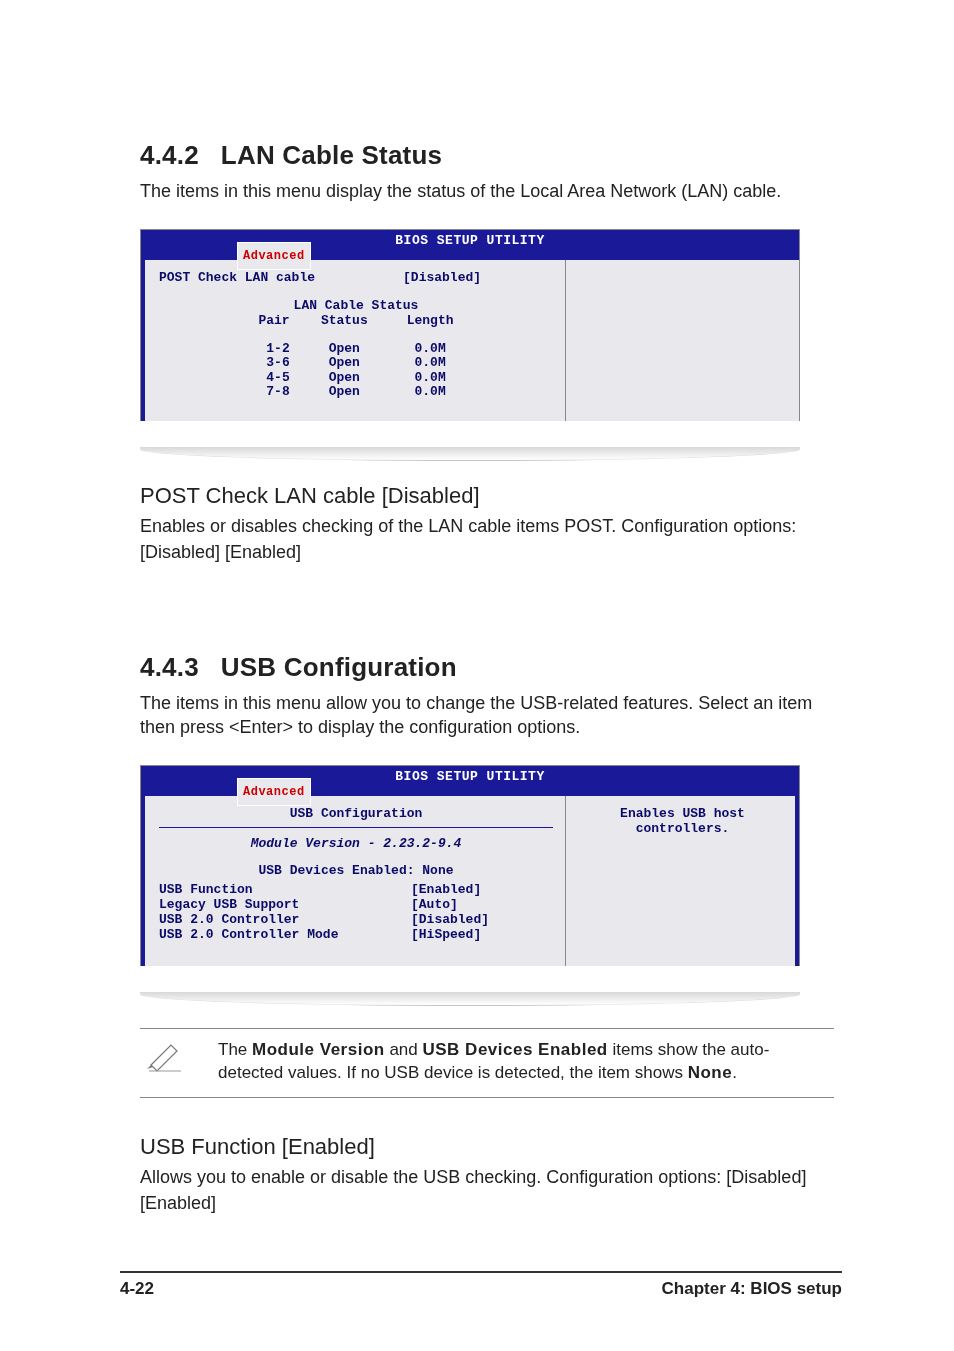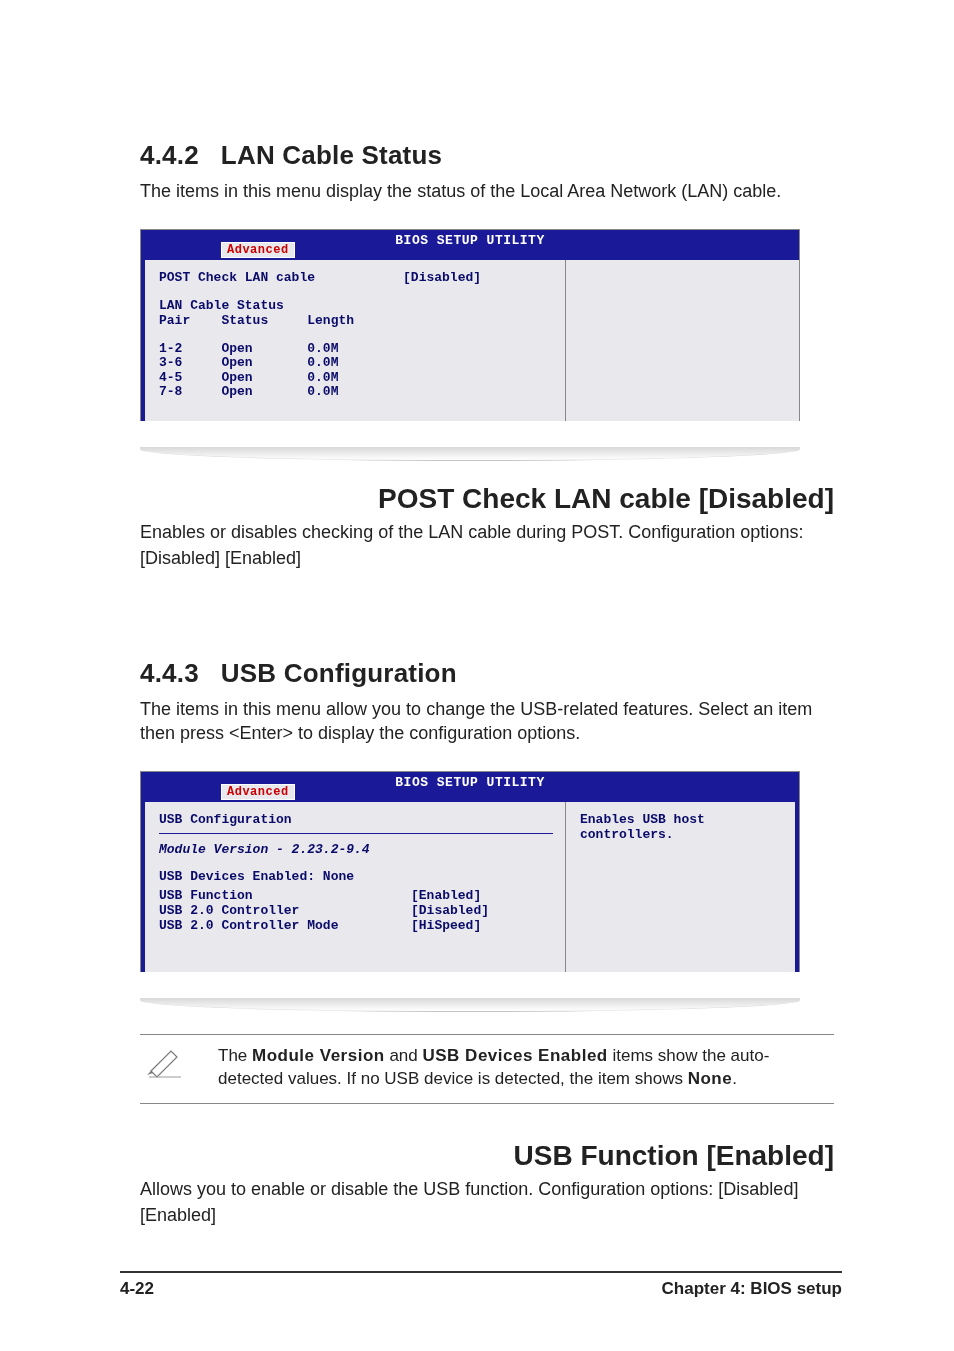--- a/index.html
+++ b/index.html
@@ -15,24 +15,23 @@
   }
   .sec-head {
     font-size: 26px;
     font-weight: 700;
     letter-spacing: 0.2px;
     margin-bottom: 8px;
   }
   .sec-num { margin-right: 22px; }
   .para { line-height: 1.35; margin-bottom: 26px; }
   .sub-head {
-    font-size: 28px;
-    font-weight: 700;
+    font-size: 22px;
+    font-weight: 400;
     margin-bottom: 4px;
-    text-align: right;
   }
   .sub-para { line-height: 1.45; margin-bottom: 40px; }
 
   
   .bios {
     width: 660px;
     margin: 0 0 28px 0;
     border: 1px solid #888;
     border-bottom: none;
     background: #e9e9ed;
@@ -47,32 +46,33 @@
     text-align: center;
     font-weight: bold;
     font-size: 13px;
     padding: 3px 0 3px 0;
     letter-spacing: 0.5px;
     position: relative;
     height: 30px;
   }
   .bios-tab {
     position: absolute;
-    left: 80px;
+    left: 96px;
     top: 12px;
     background: #e9e9ed;
     color: #c00;
-    padding: 0 5px;
+    padding: 6px 5px;
     border: 1px solid #fff;
     font-weight: bold;
     font-size: 12px;
   }
   .bios-body {
     display: flex;
     min-height: 140px;
+    text-align: center;
   }
   .bios-left {
     flex: 0 0 425px;
     padding: 10px 12px 22px 18px;
     border-right: 1px solid #888;
     position: relative;
   }
   .bios-left::before {
     content:"";
     position:absolute;
@@ -166,21 +166,21 @@
 4-5     Open       0.0M
 7-8     Open       0.0M</pre>
     </div>
   </div>
 </div>
 <div class="bios-curve" style="width:660px;"></div>
 
 <div style="height:22px;"></div>
 
 <div class="sub-head">POST Check LAN cable [Disabled]</div>
-<p class="sub-para">Enables or disables checking of the LAN cable during POST. Configuration options: [Disabled] [Enabled]</p>
+<p class="sub-para">Enables or disables checking of the LAN cable items POST. Configuration options: [Disabled] [Enabled]</p>
 
 <div class="spacer-lg"></div>
 
 <div class="sec-head">
   <span class="sec-num">4.4.3</span><span>USB Configuration</span>
 </div>
 <p class="para">The items in this menu allow you to change the USB-related features. Select an item then press &lt;Enter&gt; to display the configuration options.</p>
 
 <div class="bios">
   <div class="bios-header">
@@ -189,20 +189,24 @@
   </div>
   <div class="bios-body" style="min-height:170px;">
     <div class="bios-left">
       <div class="bold tight"><span>USB Configuration</span></div>
       <div style="border-top:1px solid #1a1a99;margin:6px 0 8px 0;"></div>
       <div class="bold" style="margin-bottom:12px;font-style:italic;"><span>Module Version - 2.23.2-9.4</span></div>
       <div class="bold" style="margin-bottom:4px;"><span>USB Devices Enabled: None</span></div>
       <div class="row bold">
           <span>USB Function</span>
           <span style="position:absolute;left:270px;">[Enabled]</span>
+        </div>
+      <div class="row bold">
+          <span>Legacy USB Support</span>
+          <span style="position:absolute;left:270px;">[Auto]</span>
         </div>
       <div class="row bold">
           <span>USB 2.0 Controller</span>
           <span style="position:absolute;left:270px;">[Disabled]</span>
         </div>
       <div class="row bold">
           <span>USB 2.0 Controller Mode</span>
           <span style="position:absolute;left:270px;">[HiSpeed]</span>
         </div>
     </div>
@@ -222,18 +226,18 @@
       <path d="M4 26 L0 30 L6 28 Z" fill="#777" transform="translate(0,-4)"></path>
       <line x1="2" y1="28" x2="34" y2="28" stroke="#999" stroke-width="1"></line>
     </svg>
   </div>
   <div class="note-text">
     <span>The </span><span class="b">Module Version</span><span> and </span><span class="b">USB Devices Enabled</span><span> items show the auto-detected values. If no USB device is detected, the item shows </span><span class="b">None</span><span>.</span>
   </div>
 </div>
 
 <div class="sub-head">USB Function [Enabled]</div>
-<p class="sub-para">Allows you to enable or disable the USB function. Configuration options: [Disabled] [Enabled]</p>
+<p class="sub-para">Allows you to enable or disable the USB checking. Configuration options: [Disabled] [Enabled]</p>
 
 <div class="page-footer">
   <span>4-22</span>
   <span>Chapter 4: BIOS setup</span>
 </div>
 
 </body></html>

